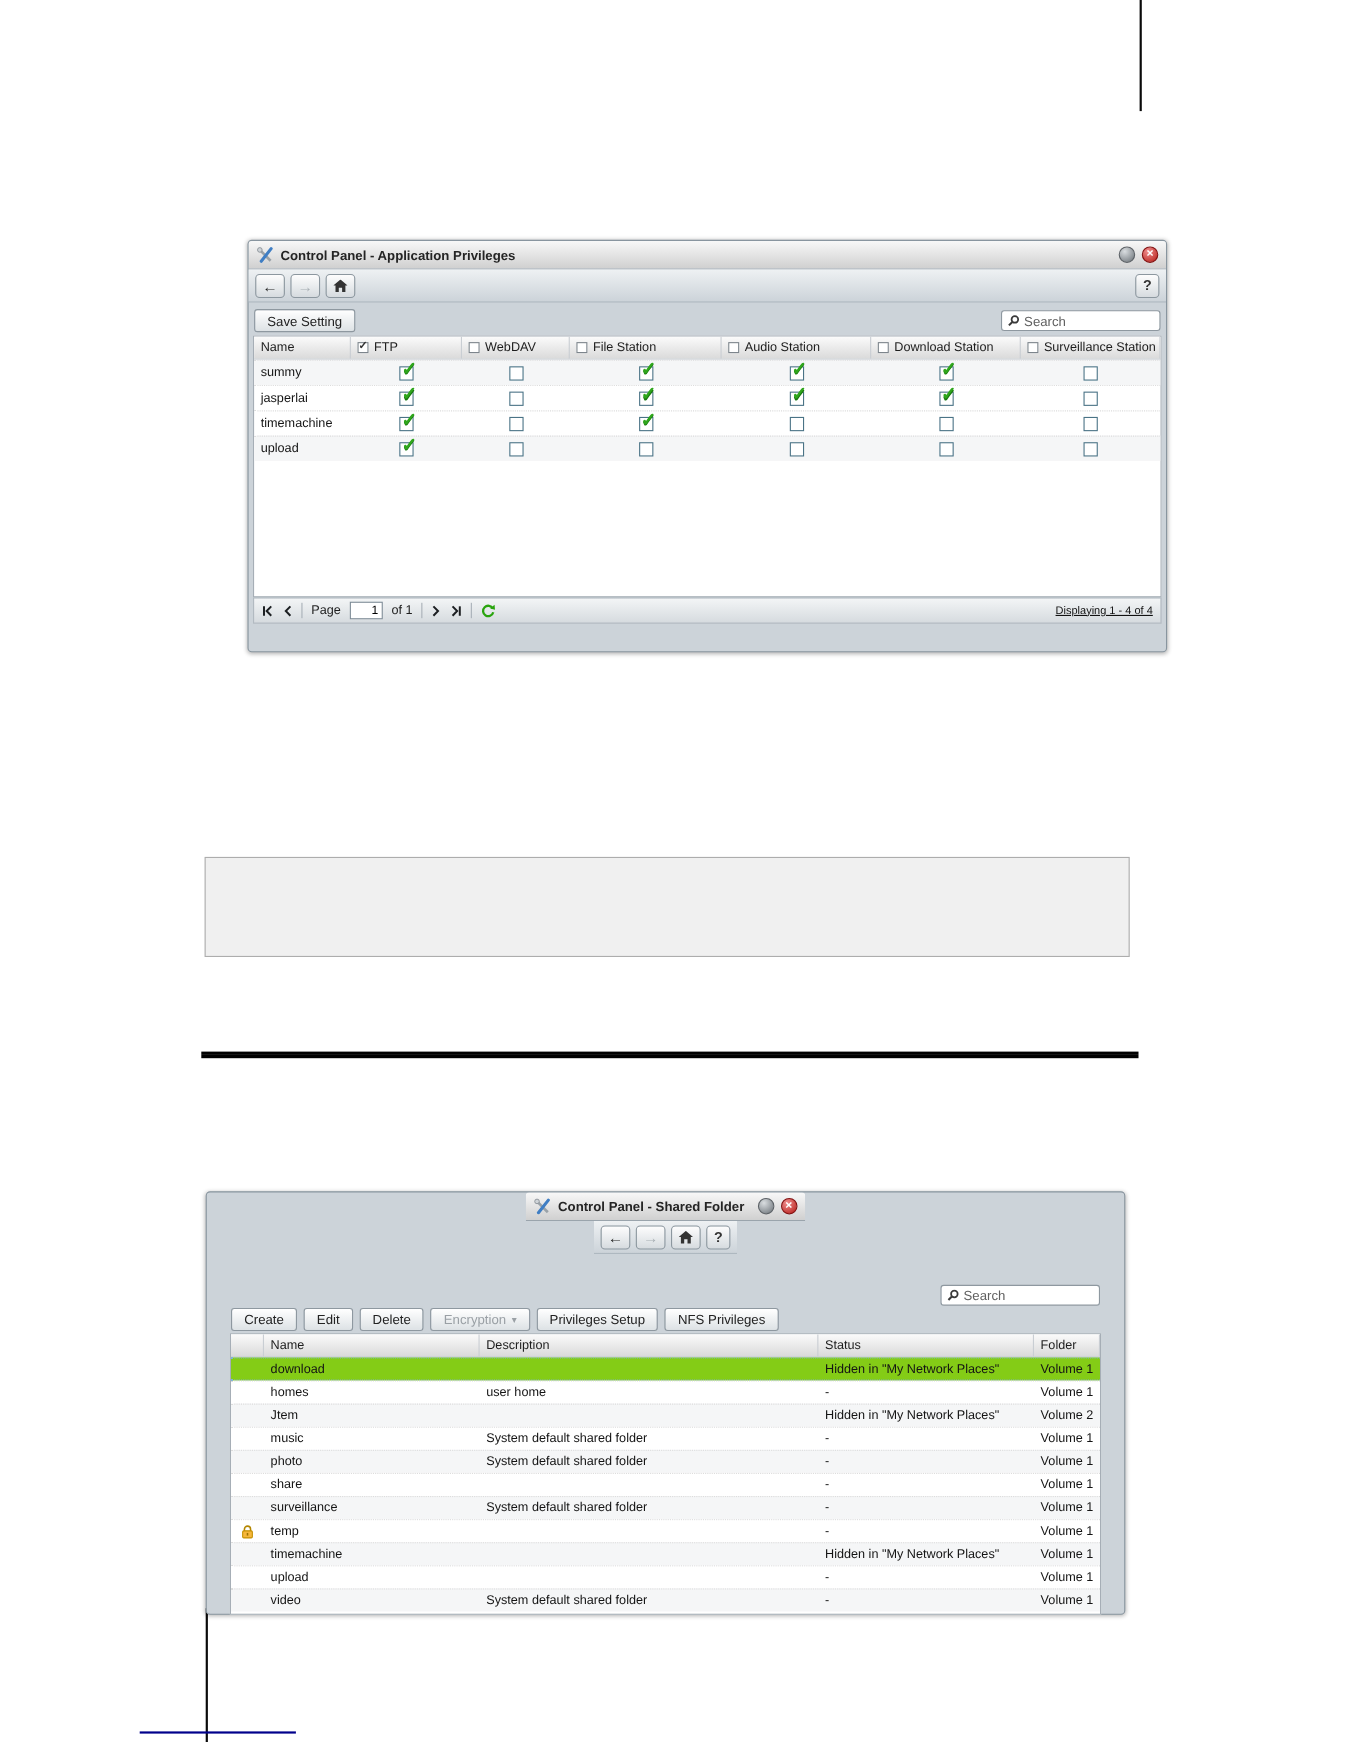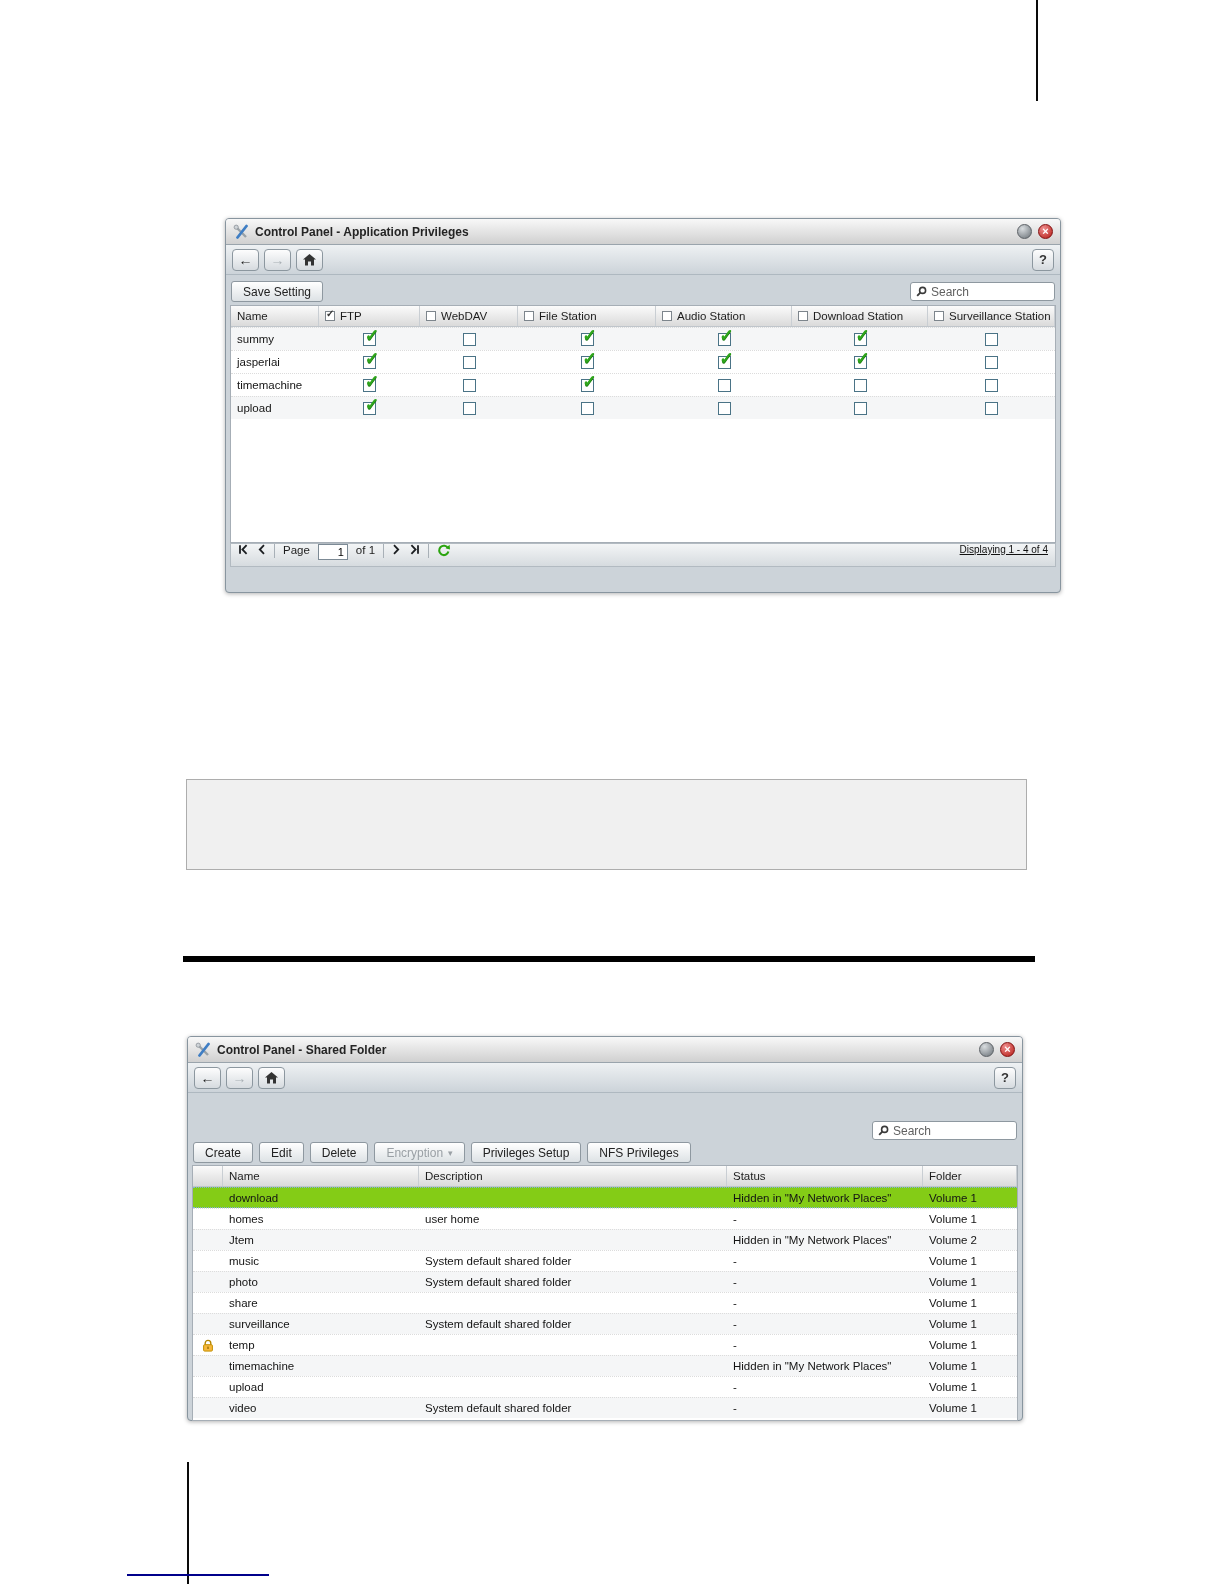--- a/index.html
+++ b/index.html
@@ -12,21 +12,21 @@
   .hline-navy { position:absolute; left:127px; top:1574px; width:142px; height:2px; background:#00008b; }
   .double-rule { position:absolute; left:183px; top:956px; width:852px; height:3px;
     border-top:3px solid #000; border-bottom:3px solid #000; }
   .notebox { position:absolute; left:186px; top:779px; width:841px; height:91px;
     background:#f0f0f0; border:1px solid #adadad; }
 
   
   .win { position:absolute; width:836px; background:#ccd3d9; border:1px solid #88959f;
     border-radius:4px; box-shadow:0 1px 4px rgba(0,0,0,.3); display:flex; flex-direction:column; }
   #win1 { left:187px; top:218px; height:375px;margin-left:38px; }
-  #win2 { left:187px; top:1036px; height:385px; }
+  #win2 { left:187px; top:1083px; height:385px;align-items:center; }
 
   .titlebar { flex:0 0 26px; background:linear-gradient(#f8f8f8,#d0d0d0);
     border-bottom:1px solid #9aa4ac; border-radius:3px 3px 0 0;
     display:flex; align-items:center; padding:0 7px; gap:6px; }
   .title { font-size:12px; font-weight:bold; color:#242424; }
   .tb-spacer { flex:1; }
   .sphere { width:15px; height:15px; border-radius:50%; border:1px solid #5c6166;
     background:radial-gradient(circle at 35% 28%, #d9dde0, #697076); }
   .closebtn { width:15px; height:15px; border-radius:50%; border:1px solid #821010;
     background:radial-gradient(circle at 35% 28%, #ef8f8f, #b51a14);
@@ -77,21 +77,21 @@
   .k0{width:30px;} .k1{width:196px;} .k2{width:308px;} .k3{width:196px;} .k4{flex:1;}
 
   .cb { width:13px; height:13px; background:#fff; border:1px solid #4a7386; position:relative; flex:0 0 13px; }
   .cb.on::after { content:"✓"; position:absolute; left:1px; top:-9px; font-size:17px;
     font-weight:bold; color:#2fa61c; text-shadow:0 1px 0 #16780c; }
   .mini-cb { width:10px; height:10px; border:1px solid #7d858c; background:#fff; position:relative; flex:0 0 10px; }
   .mini-cb.on::after { content:"✓"; position:absolute; left:0px; top:-4px; font-size:10px;
     font-weight:bold; color:#333; }
 
   .pagebar { flex:0 0 24px; margin-top:0; background:linear-gradient(#f3f5f6,#d6dbdf);
-    border:1px solid #b2bac1; display:flex; align-items:flex-start; padding:0 7px; gap:8px;
+    border:1px solid #b2bac1; display:flex; align-items:center; padding:0 7px; gap:8px;
     font-size:11.5px; color:#1d1d1d; }
   .vsep { width:1px; height:14px; background:#a8b0b7; }
   .page-input { width:30px; height:16px; border:1px solid #7c8a95; background:#fff;
     font-size:11px; text-align:right; padding:0 3px; font-family:"Liberation Sans",sans-serif; }
   .disp { margin-left:auto; font-size:10px; color:#111;text-decoration:underline; }
   .footer { flex:1; }
 
   .pgico { display:block; }
 </style>
 </head>

